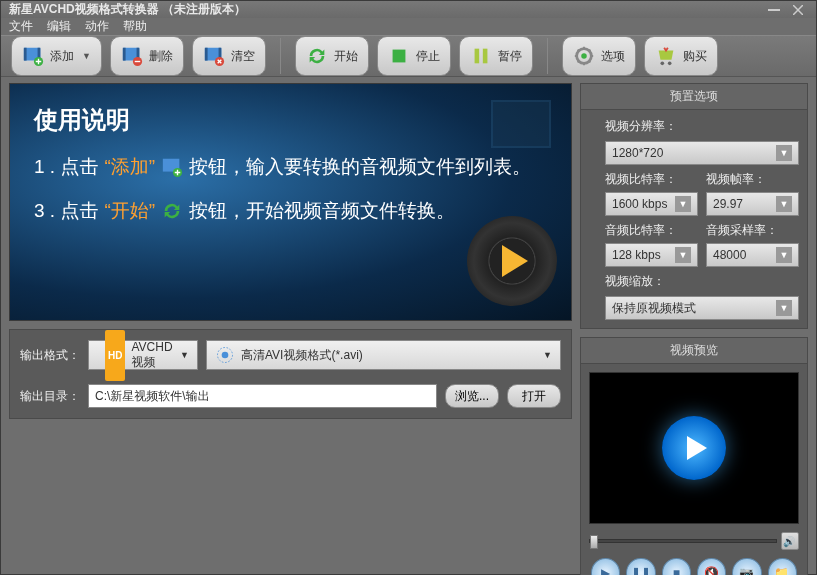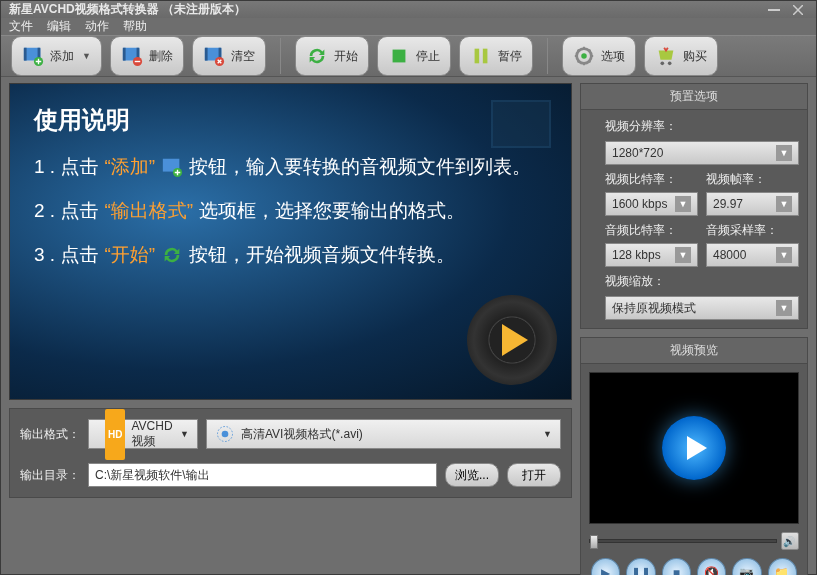--- a/index.html
+++ b/index.html
@@ -9,21 +9,21 @@
 .titlebar .spacer { flex: 1; }
 .titlebar .win-btn { width: 20px; height: 16px; margin-left: 4px; display: flex; align-items: center; justify-content: center; color: #ccc; cursor: pointer; }
 .menubar { height: 24px; background: #6e6e6e; display: flex; align-items: center; padding: 0 8px; color: #eee; font-size: 12px; gap: 14px; }
 .menubar span { cursor: pointer; }
 .toolbar { height: 56px; background: linear-gradient(#7a7a7a,#6a6a6a); border-top: 1px solid #888; border-bottom: 1px solid #555; display: flex; align-items: center; padding: 0 10px; gap: 8px; }
 .tb-btn { height: 40px; min-width: 72px; background: linear-gradient(#e8e8e8,#c8c8c8); border: 1px solid #888; border-radius: 10px; display: flex; align-items: center; justify-content: center; gap: 6px; font-size: 12px; color: #333; cursor: pointer; padding: 0 10px; }
 .tb-btn .chev { font-size: 9px; color: #555; margin-left: 2px; }
 .toolbar .sep { width: 1px; height: 36px; background: #888; margin: 0 6px; }
 .content { flex: 1; display: flex; padding: 6px 8px 10px 8px; gap: 8px; }
 .left { flex: 1; display: flex; flex-direction: column; gap: 8px; }
-.banner { height: 317px; background: radial-gradient(ellipse at 30% 40%, #2b6fa8 0%, #0b2a4a 60%, #051525 100%); border: 1px solid #3a3a3a; position: relative; color: #fff; padding: 20px 24px; }
+.banner { height: 238px; background: radial-gradient(ellipse at 30% 40%, #2b6fa8 0%, #0b2a4a 60%, #051525 100%); border: 1px solid #3a3a3a; position: relative; color: #fff; padding: 20px 24px; }
 .banner h2 { font-size: 24px; margin-bottom: 18px; font-weight: bold; }
 .banner .step { font-size: 19px; margin: 18px 0; display: flex; align-items: center; gap: 6px; }
 .banner .orange { color: #ffa030; }
 .banner .play-disc { position: absolute; right: 14px; bottom: 14px; width: 90px; height: 90px; border-radius: 50%; background: radial-gradient(circle, #222 35%, #444 36%, #222 38%, #333 60%, #111 100%); display: flex; align-items: center; justify-content: center; }
 .banner .play-disc .tri { width: 0; height: 0; border-left: 26px solid #f7b733; border-top: 16px solid transparent; border-bottom: 16px solid transparent; margin-left: 6px; }
 .filmstrip { position: absolute; right: 20px; top: 16px; width: 60px; height: 48px; background: #1a3a55; border: 2px solid #2a5a80; opacity: 0.4; }
 .icon-sm { width: 22px; height: 22px; display: inline-flex; }
 .output-panel { background: #5a5a5a; border: 1px solid #4a4a4a; padding: 10px; display: flex; flex-direction: column; gap: 14px; }
 .row { display: flex; align-items: center; gap: 8px; }
 .lbl { color: #eee; font-size: 12px; min-width: 60px; }
@@ -164,25 +164,20 @@
           <span>1 . 点击</span>
           <span class="orange">“添加”</span>
           <svg width="22" height="22" viewBox="0 0 24 24">
               <rect x="2" y="3" width="18" height="14" fill="#4a90d9"></rect>
               <circle cx="18" cy="18" r="5" fill="#3cb043"></circle>
               <path d="M18 15v6M15 18h6" stroke="#fff" stroke-width="1.5"></path>
             </svg>
           <span>按钮，输入要转换的音视频文件到列表。</span>
         </div>
         <div class="step">
-          <span>2 . 点击</span>
-          <span class="orange">“输出格式”</span>
-          <span>选项框，选择您要输出的格式。</span>
-        </div>
-        <div class="step">
           <span>3 . 点击</span>
           <span class="orange">“开始”</span>
           <svg width="22" height="22" viewBox="0 0 24 24">
               <path d="M4 12a8 8 0 0 1 14-5l2-2v6h-6l2-2a5 5 0 0 0-9 3" fill="#3cb043"></path>
               <path d="M20 12a8 8 0 0 1-14 5l-2 2v-6h6l-2 2a5 5 0 0 0 9-3" fill="#3cb043"></path>
             </svg>
           <span>按钮，开始视频音频文件转换。</span>
         </div>
         <div class="play-disc">
             <div class="tri"></div>

